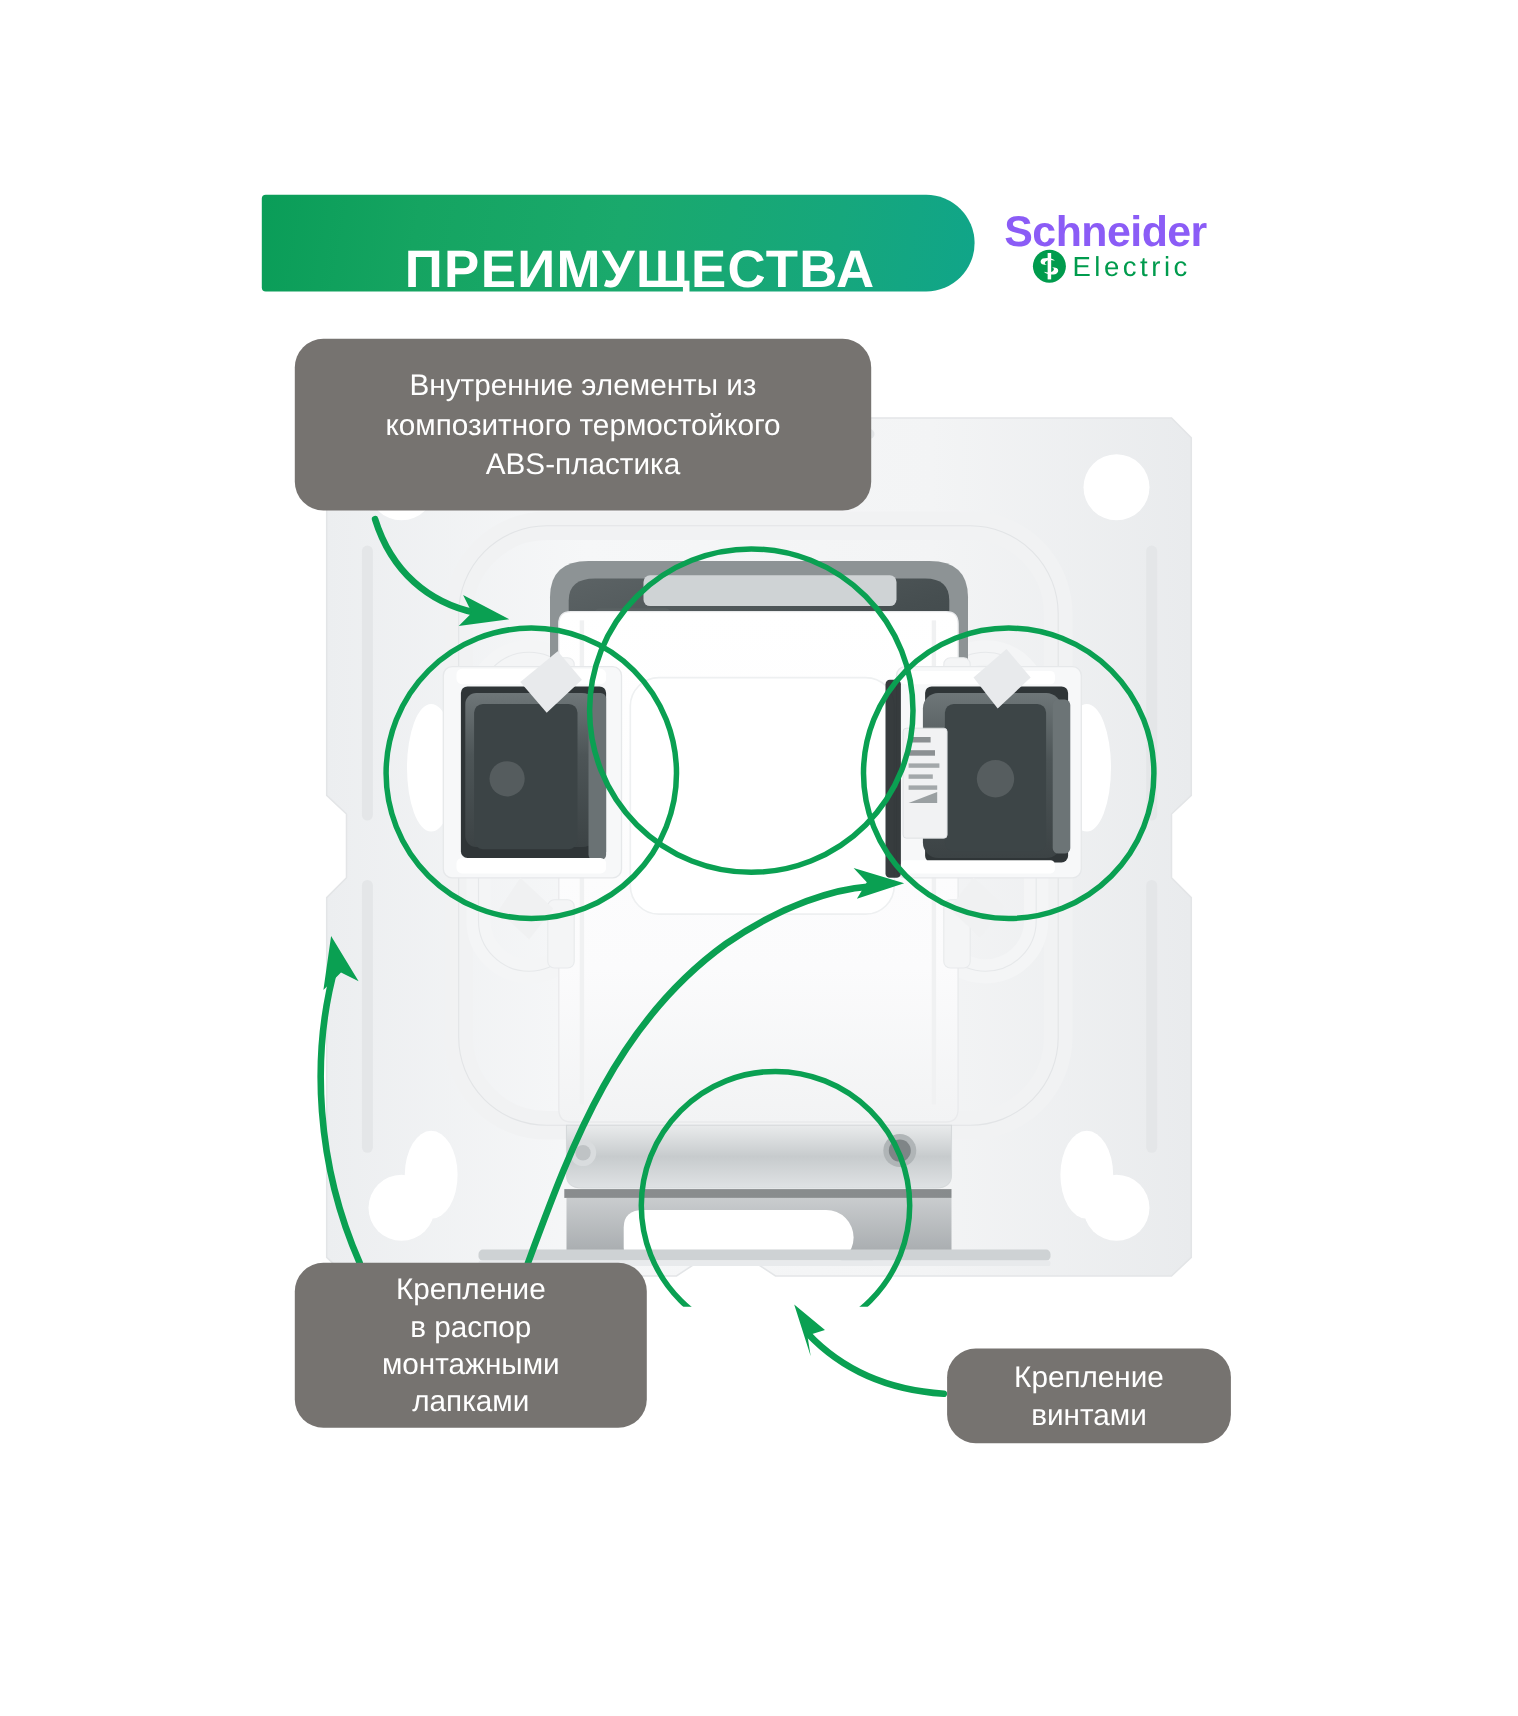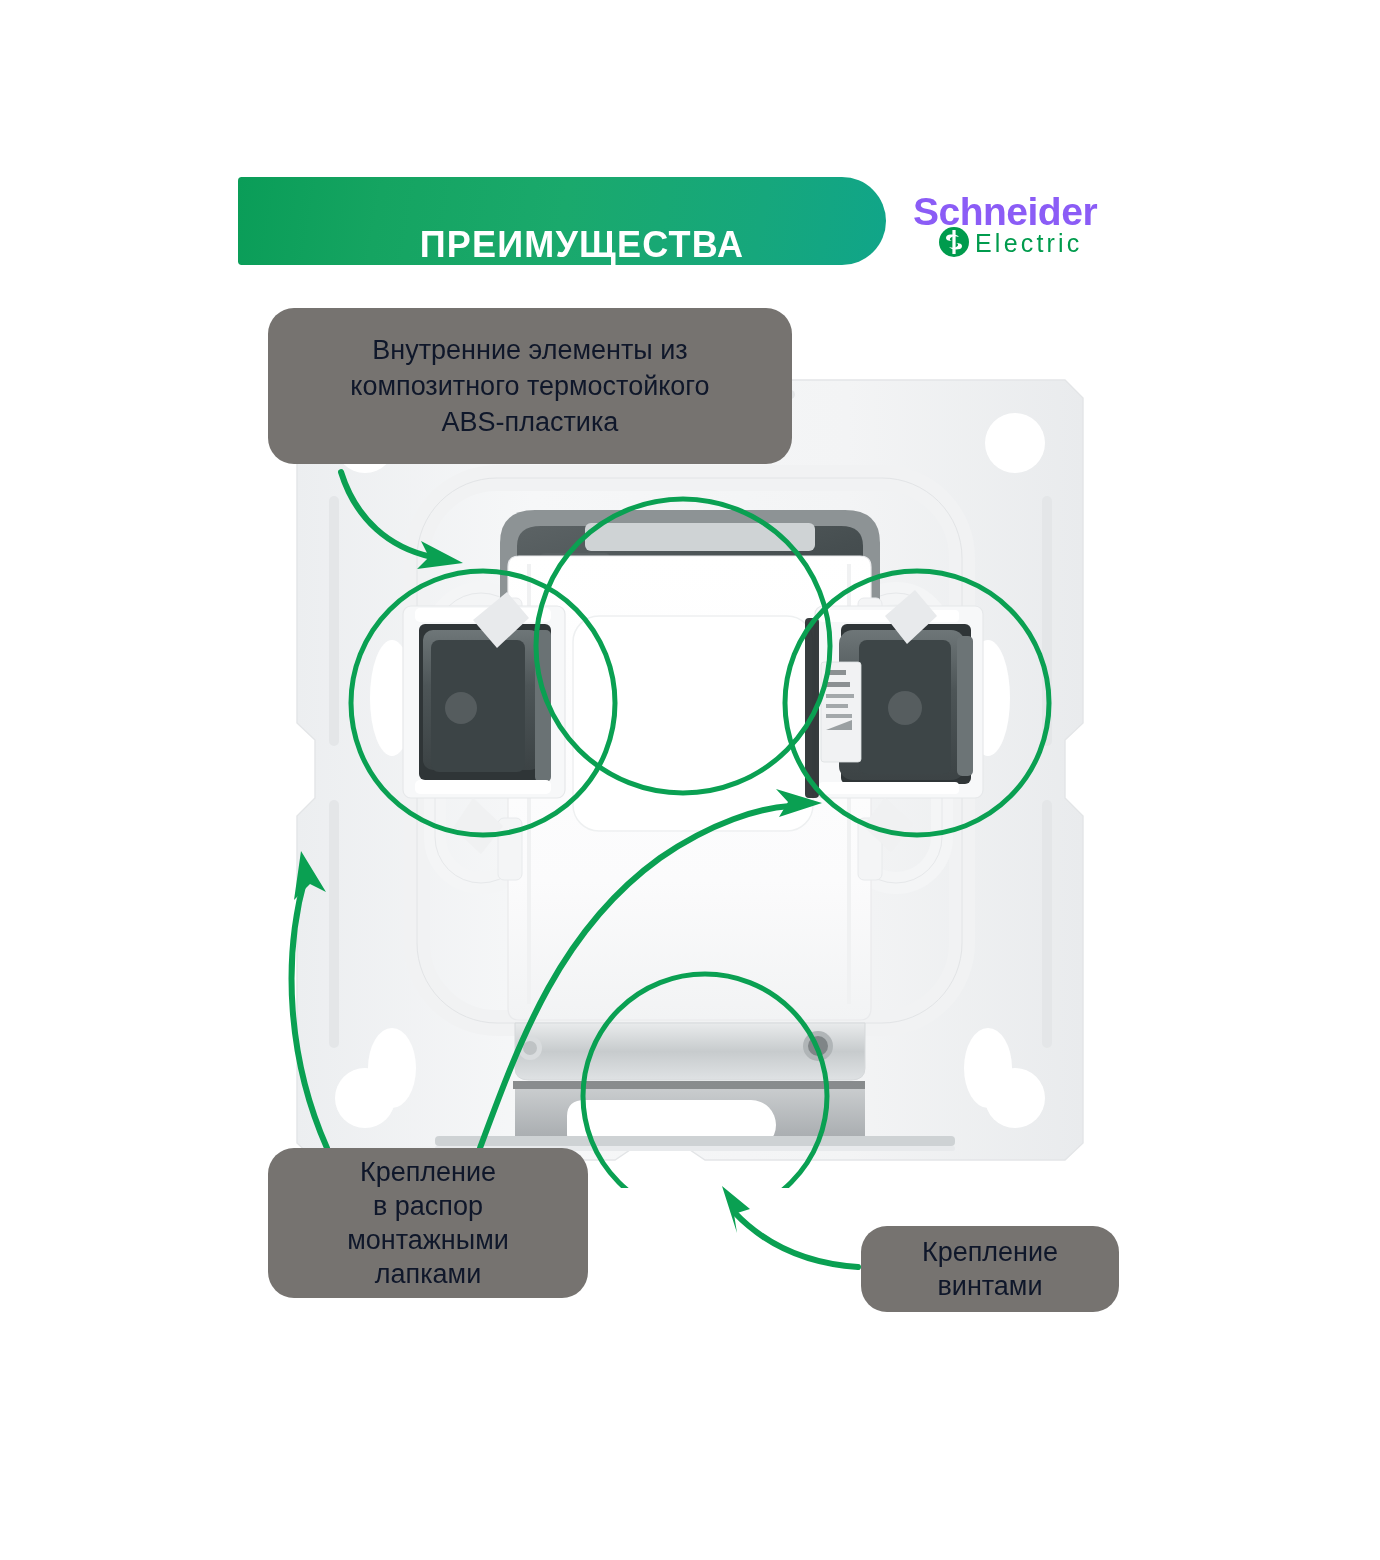--- a/index.html
+++ b/index.html
@@ -31,21 +31,21 @@
     width: 648px;
     height: 88px;
     background: linear-gradient(100deg, #0a9d58 0%, #15a461 22%, #1aa96c 50%, #16a77c 80%, #10a589 100%);
     border-radius: 6px 72px 72px 6px;
     display: flex;
     align-items: center;
     justify-content: center;
   }
   .header-title {
     color: #ffffff;
-    font-size: 36px;
+    font-size: 48px;
     font-weight: bold;
     letter-spacing: 1.2px;
     padding-left: 40px;
     white-space: nowrap;
     margin-top: 48px;
   }
 
   
   .schneider-logo {
     position: absolute;
@@ -120,21 +120,21 @@
     color: #ffffff;
     display: flex;
     align-items: center;
     justify-content: center;
     text-align: center;
     box-sizing: border-box;
   }
   .callout .txt {
     font-size: 27px;
     line-height: 36px;
-    color: #0f172a;
+    color: #ffffff;
     white-space: pre-line;
   }
   #callout-abs {
     left: 268px;
     top: 308px;
     width: 524px;
     height: 156px;
     padding: 0 14px;
   }
   #callout-claws {

